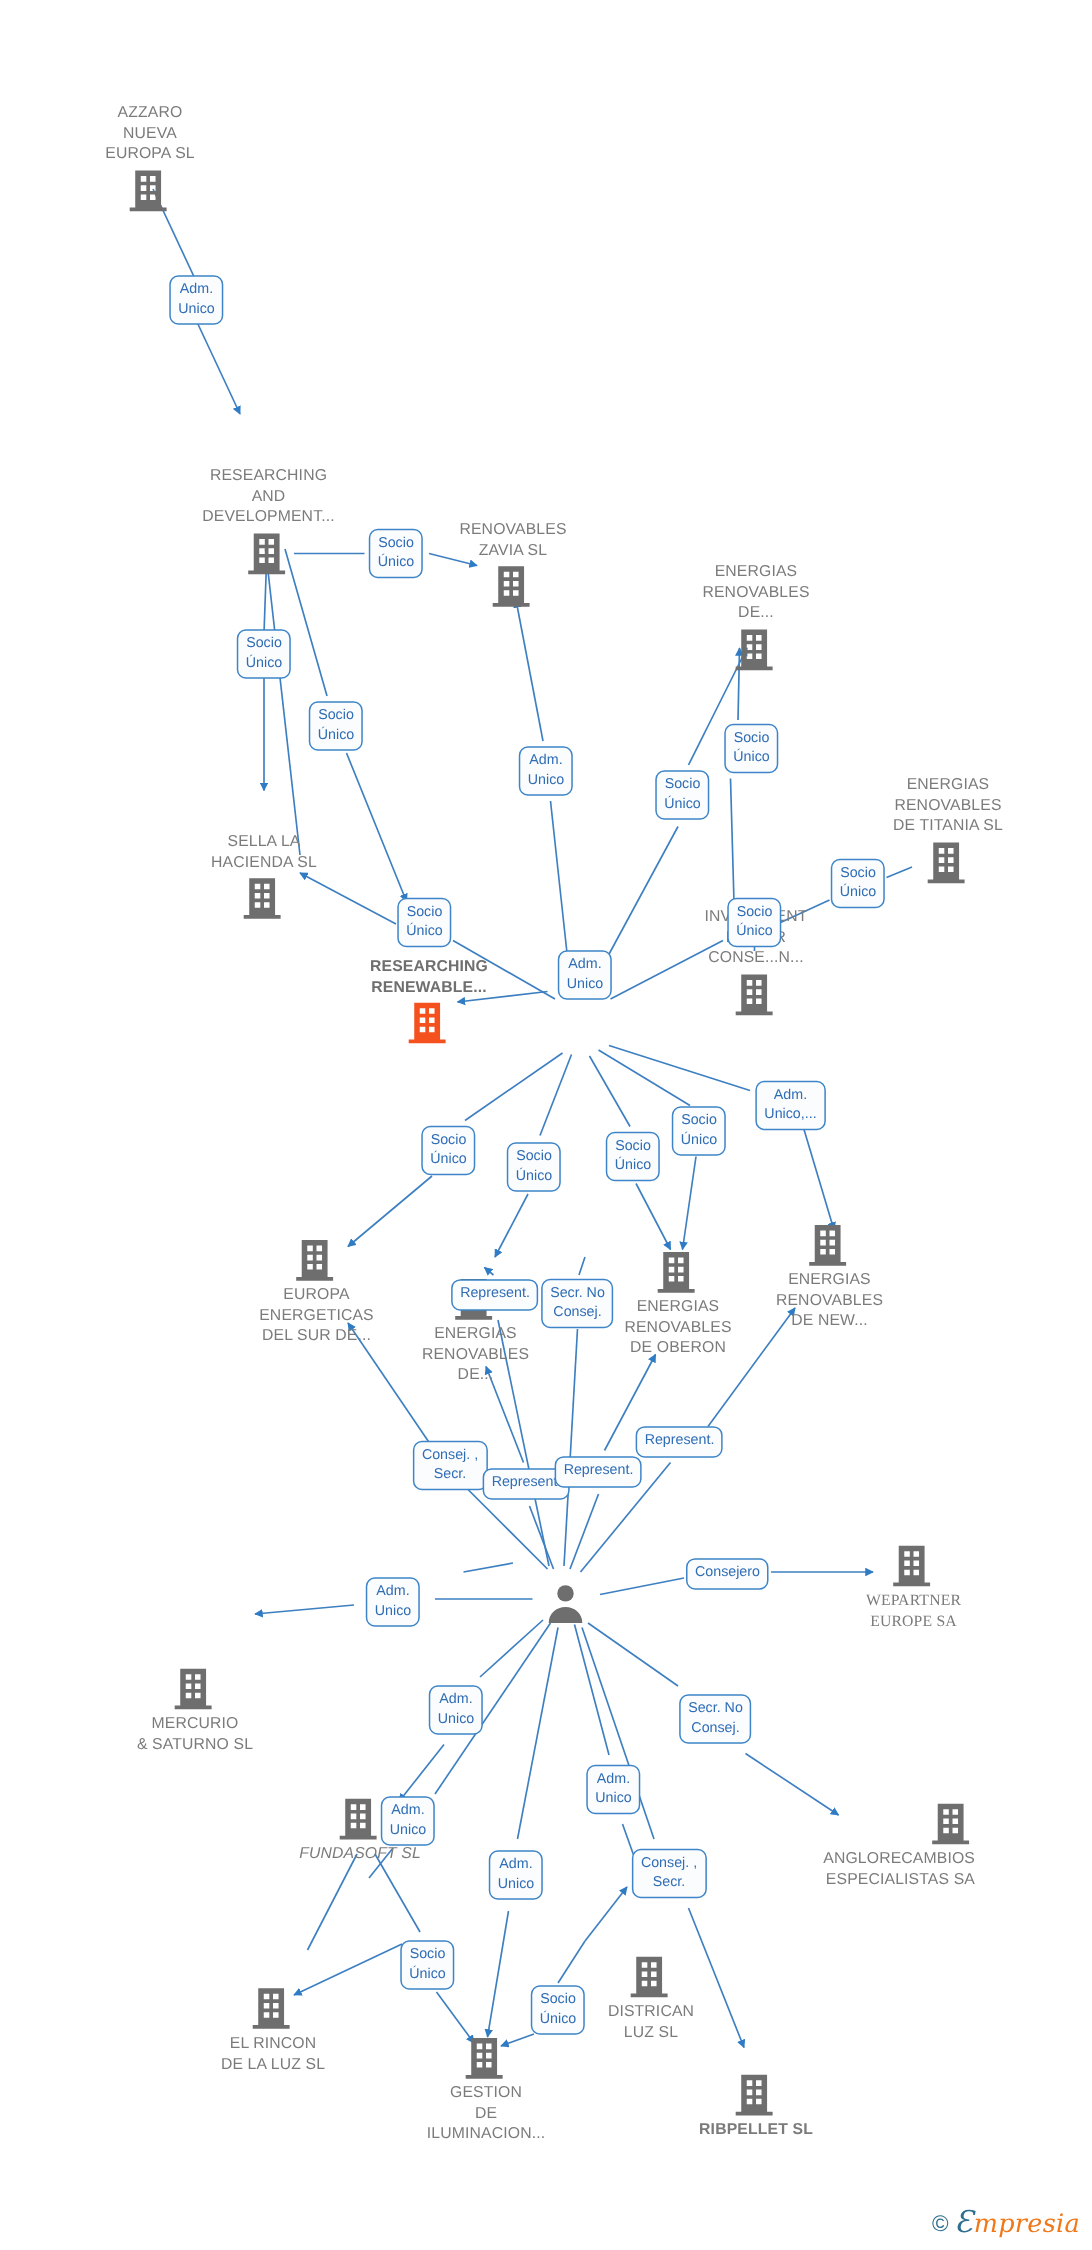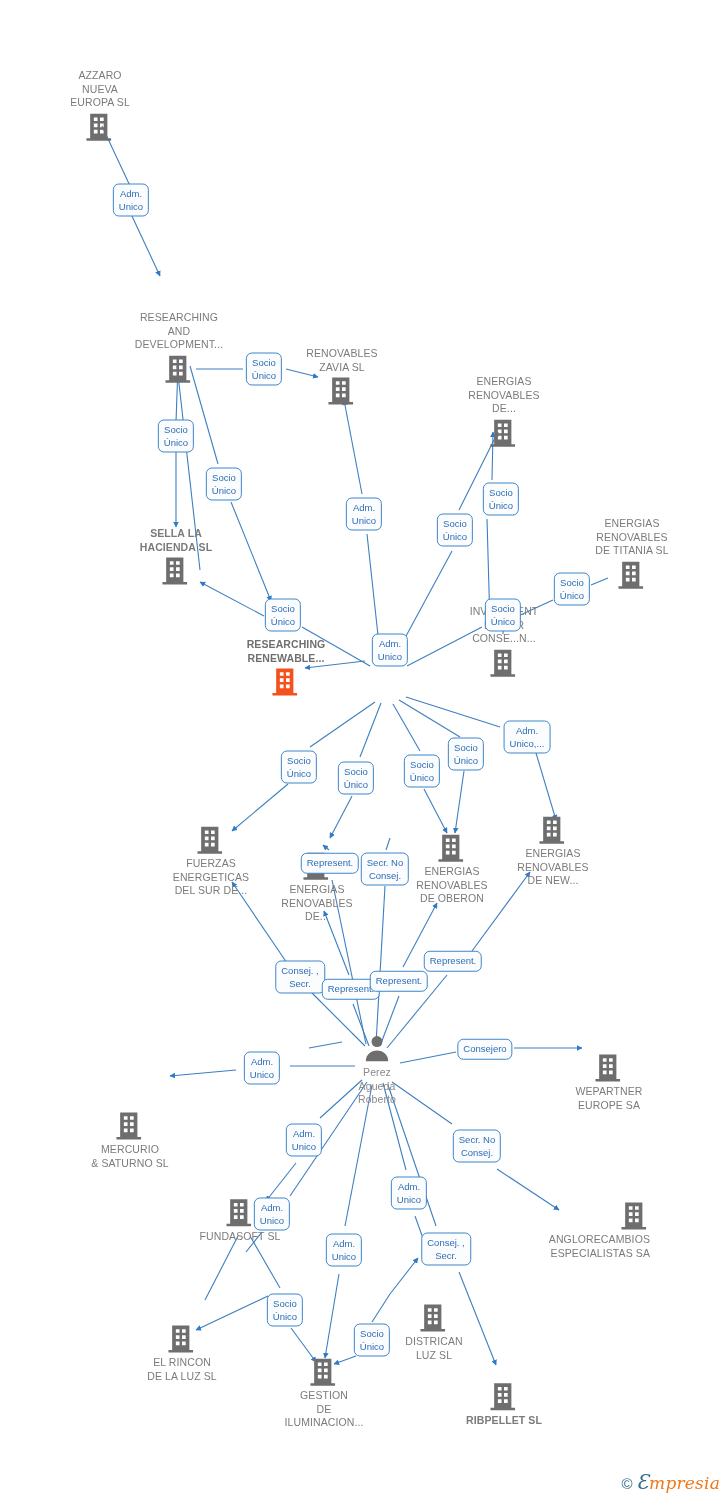--- a/index.html
+++ b/index.html
@@ -192,21 +192,21 @@
 
   <div class="node above" style="left:504px;top:412px;">
     <span class="lbl">ENERGIAS
 RENOVABLES
 DE...</span>
     <span class="ico"><svg width="30" height="32" viewBox="0 0 24 26">
           <path fill="#6E6E6E" d="M4 2h14v20h3v2H1v-2h3V2zm3 3v3h3V5H7zm5 0v3h3V5h-3zM7 10v3h3v-3H7zm5 0v3h3v-3h-3zM7 15v3h3v-3H7zm5 0v3h3v-3h-3z"></path>
         </svg></span>
   </div>
 
-  <div class="node above" style="left:176px;top:557px;font-weight:bold;">
+  <div class="node above" style="left:176px;top:585px;">
     <span class="lbl">SELLA LA
 HACIENDA  SL</span>
     <span class="ico"><svg width="30" height="32" viewBox="0 0 24 26">
           <path fill="#6E6E6E" d="M4 2h14v20h3v2H1v-2h3V2zm3 3v3h3V5H7zm5 0v3h3V5h-3zM7 10v3h3v-3H7zm5 0v3h3v-3h-3zM7 15v3h3v-3H7zm5 0v3h3v-3h-3z"></path>
         </svg></span>
   </div>
 
   <div class="node above" style="left:632px;top:554px;">
     <span class="lbl">ENERGIAS
 RENOVABLES
@@ -231,21 +231,21 @@
     <span class="ico"><svg width="30" height="32" viewBox="0 0 24 26">
           <path fill="#F4511E" d="M4 2h14v20h3v2H1v-2h3V2zm3 3v3h3V5H7zm5 0v3h3V5h-3zM7 10v3h3v-3H7zm5 0v3h3v-3h-3zM7 15v3h3v-3H7zm5 0v3h3v-3h-3z"></path>
         </svg></span>
   </div>
 
 
   <div class="node below" style="left:211px;top:861px;">
     <span class="ico"><svg width="30" height="32" viewBox="0 0 24 26">
           <path fill="#6E6E6E" d="M4 2h14v20h3v2H1v-2h3V2zm3 3v3h3V5H7zm5 0v3h3V5h-3zM7 10v3h3v-3H7zm5 0v3h3v-3h-3zM7 15v3h3v-3H7zm5 0v3h3v-3h-3z"></path>
         </svg></span>
-    <span class="lbl">FUERZAS
+    <span class="lbl">EUROPA
 ENERGETICAS
 DEL SUR DE...</span>
   </div>
 
   <div class="node below" style="left:317px;top:887px;">
     <span class="ico"><svg width="30" height="32" viewBox="0 0 24 26">
           <path fill="#6E6E6E" d="M4 2h14v20h3v2H1v-2h3V2zm3 3v3h3V5H7zm5 0v3h3V5h-3zM7 10v3h3v-3H7zm5 0v3h3v-3h-3zM7 15v3h3v-3H7zm5 0v3h3v-3h-3z"></path>
         </svg></span>
     <span class="lbl">ENERGIAS
 RENOVABLES
@@ -268,42 +268,39 @@
     <span class="lbl">ENERGIAS
 RENOVABLES
 DE NEW...</span>
   </div>
 
   <div class="node below person" style="left:377px;top:1070px;">
     <span class="ico"><svg width="32" height="32" viewBox="0 0 24 24">
           <circle cx="12" cy="6.2" r="4.1" fill="#6E6E6E"></circle>
           <path fill="#6E6E6E" d="M3.6 21c0-4.8 3.8-8 8.4-8s8.4 3.2 8.4 8z"></path>
         </svg></span>
-    <span class="lbl">Perez
-Agueda
-Roberto</span>
-  </div>
-
-  <div class="node below" style="left:609px;top:1082px;">
+  </div>
+
+  <div class="node below" style="left:609px;top:1058px;font-family:Liberation Serif, serif;">
     <span class="ico"><svg width="30" height="32" viewBox="0 0 24 26">
           <path fill="#6E6E6E" d="M4 2h14v20h3v2H1v-2h3V2zm3 3v3h3V5H7zm5 0v3h3V5h-3zM7 10v3h3v-3H7zm5 0v3h3v-3h-3zM7 15v3h3v-3H7zm5 0v3h3v-3h-3z"></path>
         </svg></span>
     <span class="lbl">WEPARTNER
 EUROPE SA</span>
   </div>
 
   <div class="node below" style="left:130px;top:1140px;">
     <span class="ico"><svg width="30" height="32" viewBox="0 0 24 26">
           <path fill="#6E6E6E" d="M4 2h14v20h3v2H1v-2h3V2zm3 3v3h3V5H7zm5 0v3h3V5h-3zM7 10v3h3v-3H7zm5 0v3h3v-3h-3zM7 15v3h3v-3H7zm5 0v3h3v-3h-3z"></path>
         </svg></span>
     <span class="lbl">MERCURIO
 &amp; SATURNO  SL</span>
   </div>
 
-  <div class="node below" style="left:240px;top:1220px;">
+  <div class="node below" style="left:240px;top:1220px;font-style:italic;">
     <span class="ico"><svg width="30" height="32" viewBox="0 0 24 26">
           <path fill="#6E6E6E" d="M4 2h14v20h3v2H1v-2h3V2zm3 3v3h3V5H7zm5 0v3h3V5h-3zM7 10v3h3v-3H7zm5 0v3h3v-3h-3zM7 15v3h3v-3H7zm5 0v3h3v-3h-3z"></path>
         </svg></span>
     <span class="lbl">FUNDASOFT SL</span>
   </div>
 
   <div class="node below" style="left:585px;top:1230px;text-align:right;">
     <span class="ico"><svg width="30" height="32" viewBox="0 0 24 26">
           <path fill="#6E6E6E" d="M4 2h14v20h3v2H1v-2h3V2zm3 3v3h3V5H7zm5 0v3h3V5h-3zM7 10v3h3v-3H7zm5 0v3h3v-3h-3zM7 15v3h3v-3H7zm5 0v3h3v-3h-3z"></path>
         </svg></span>

